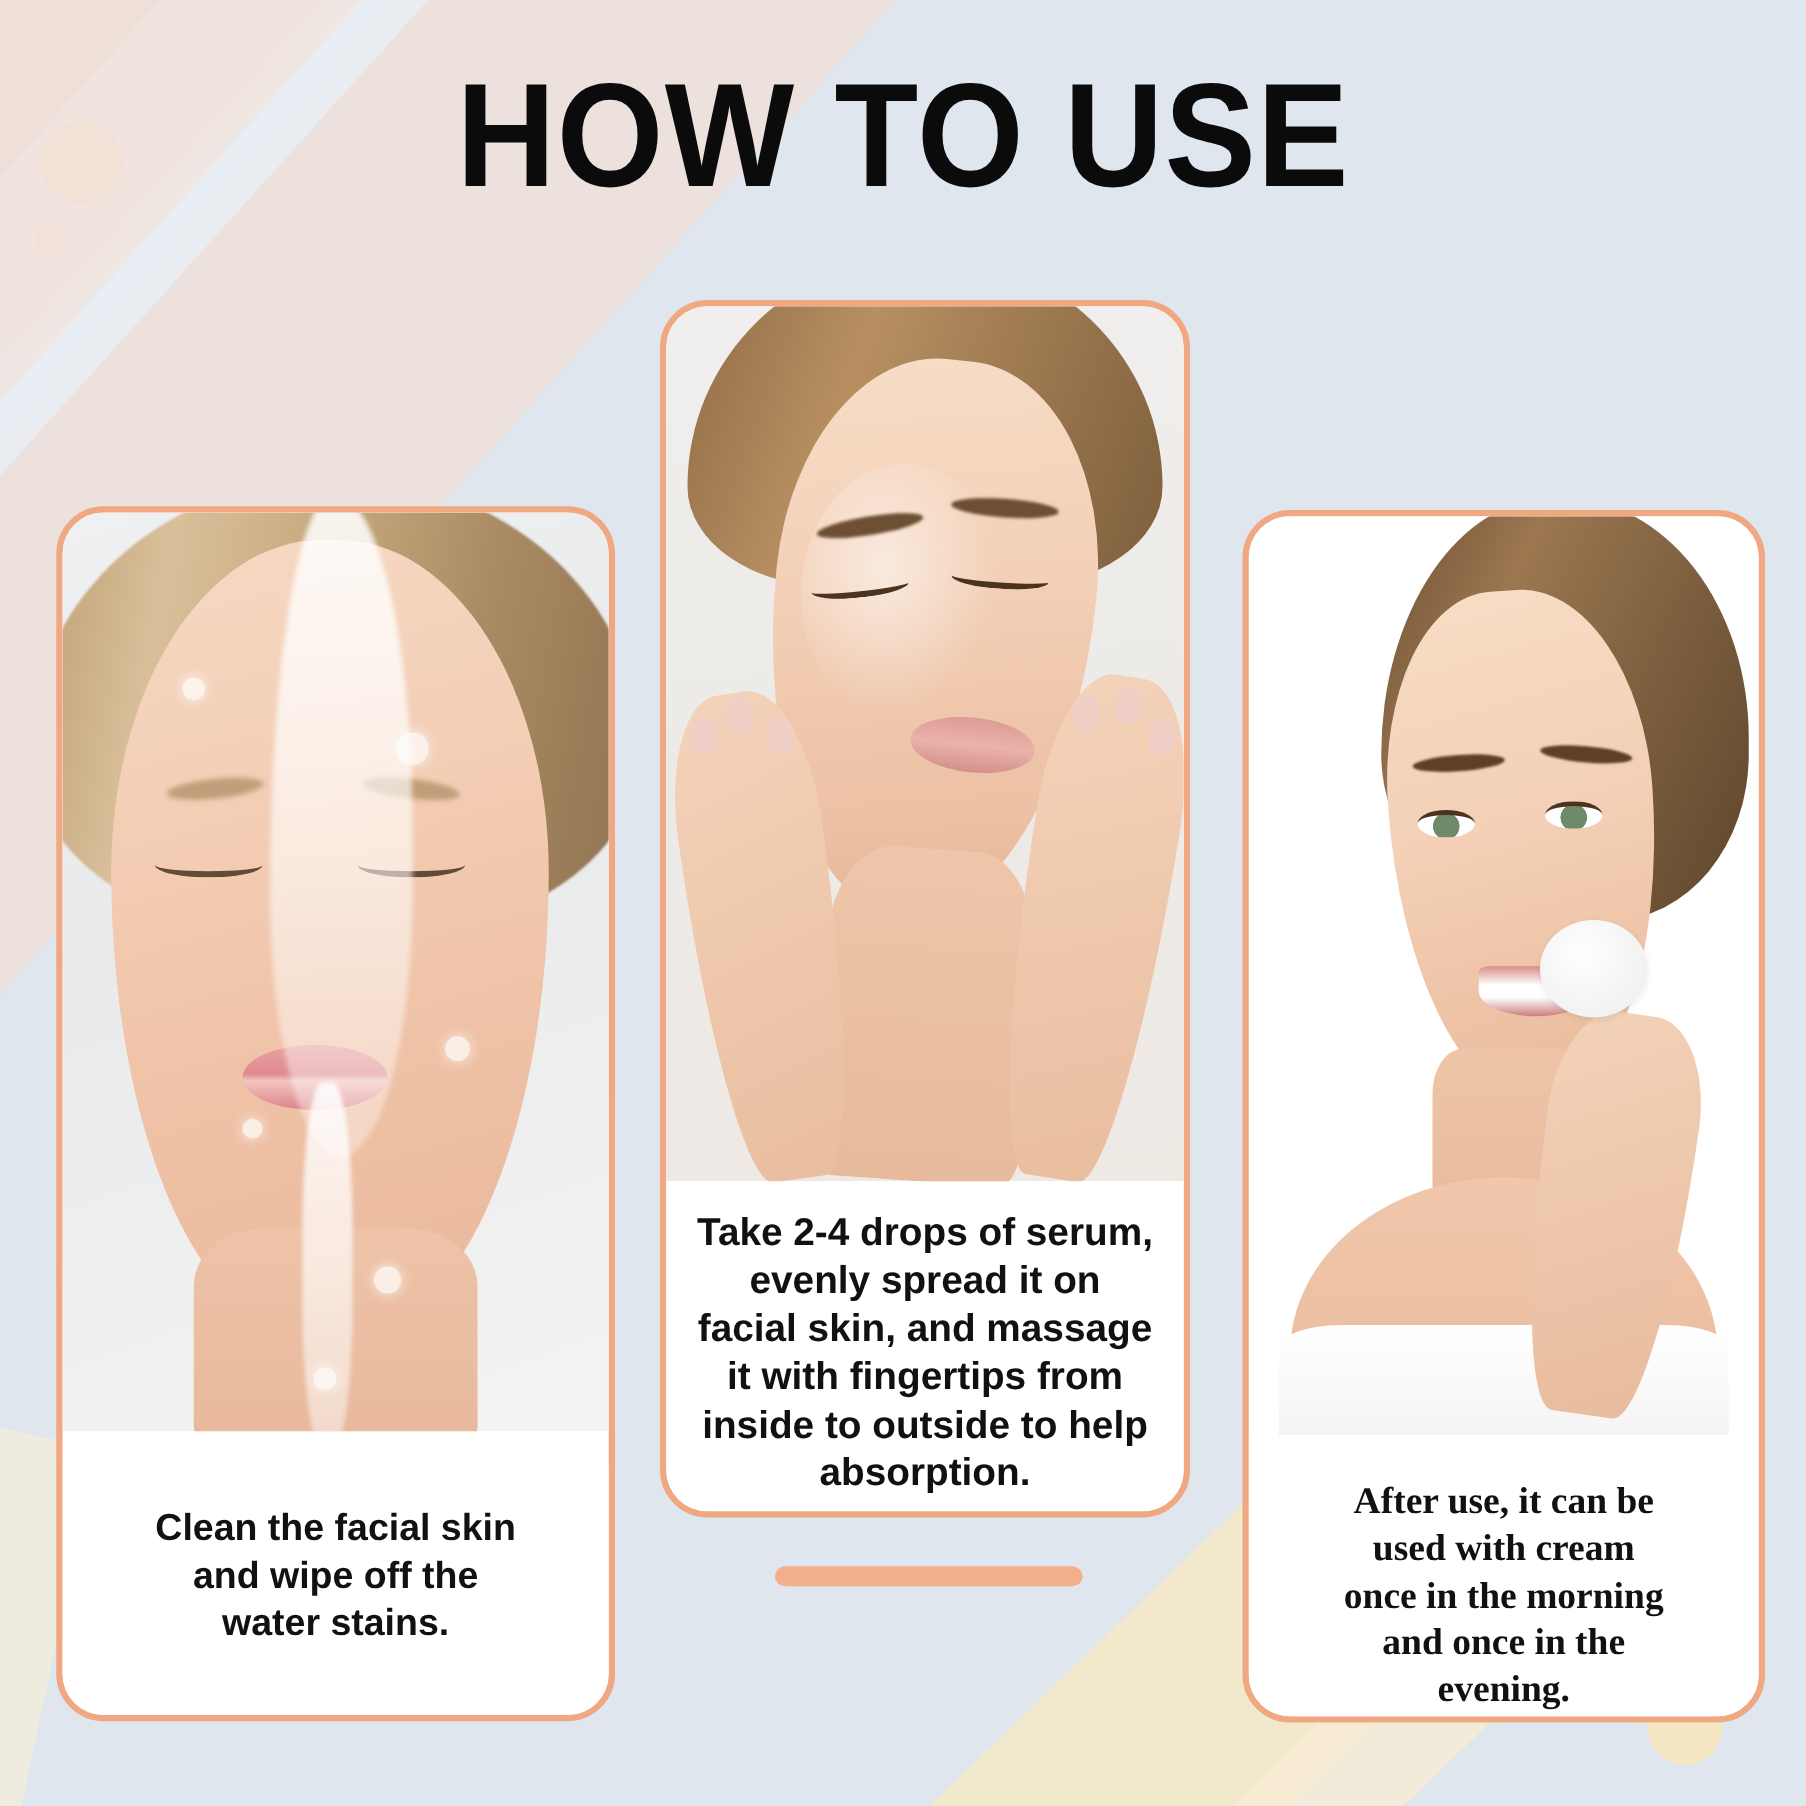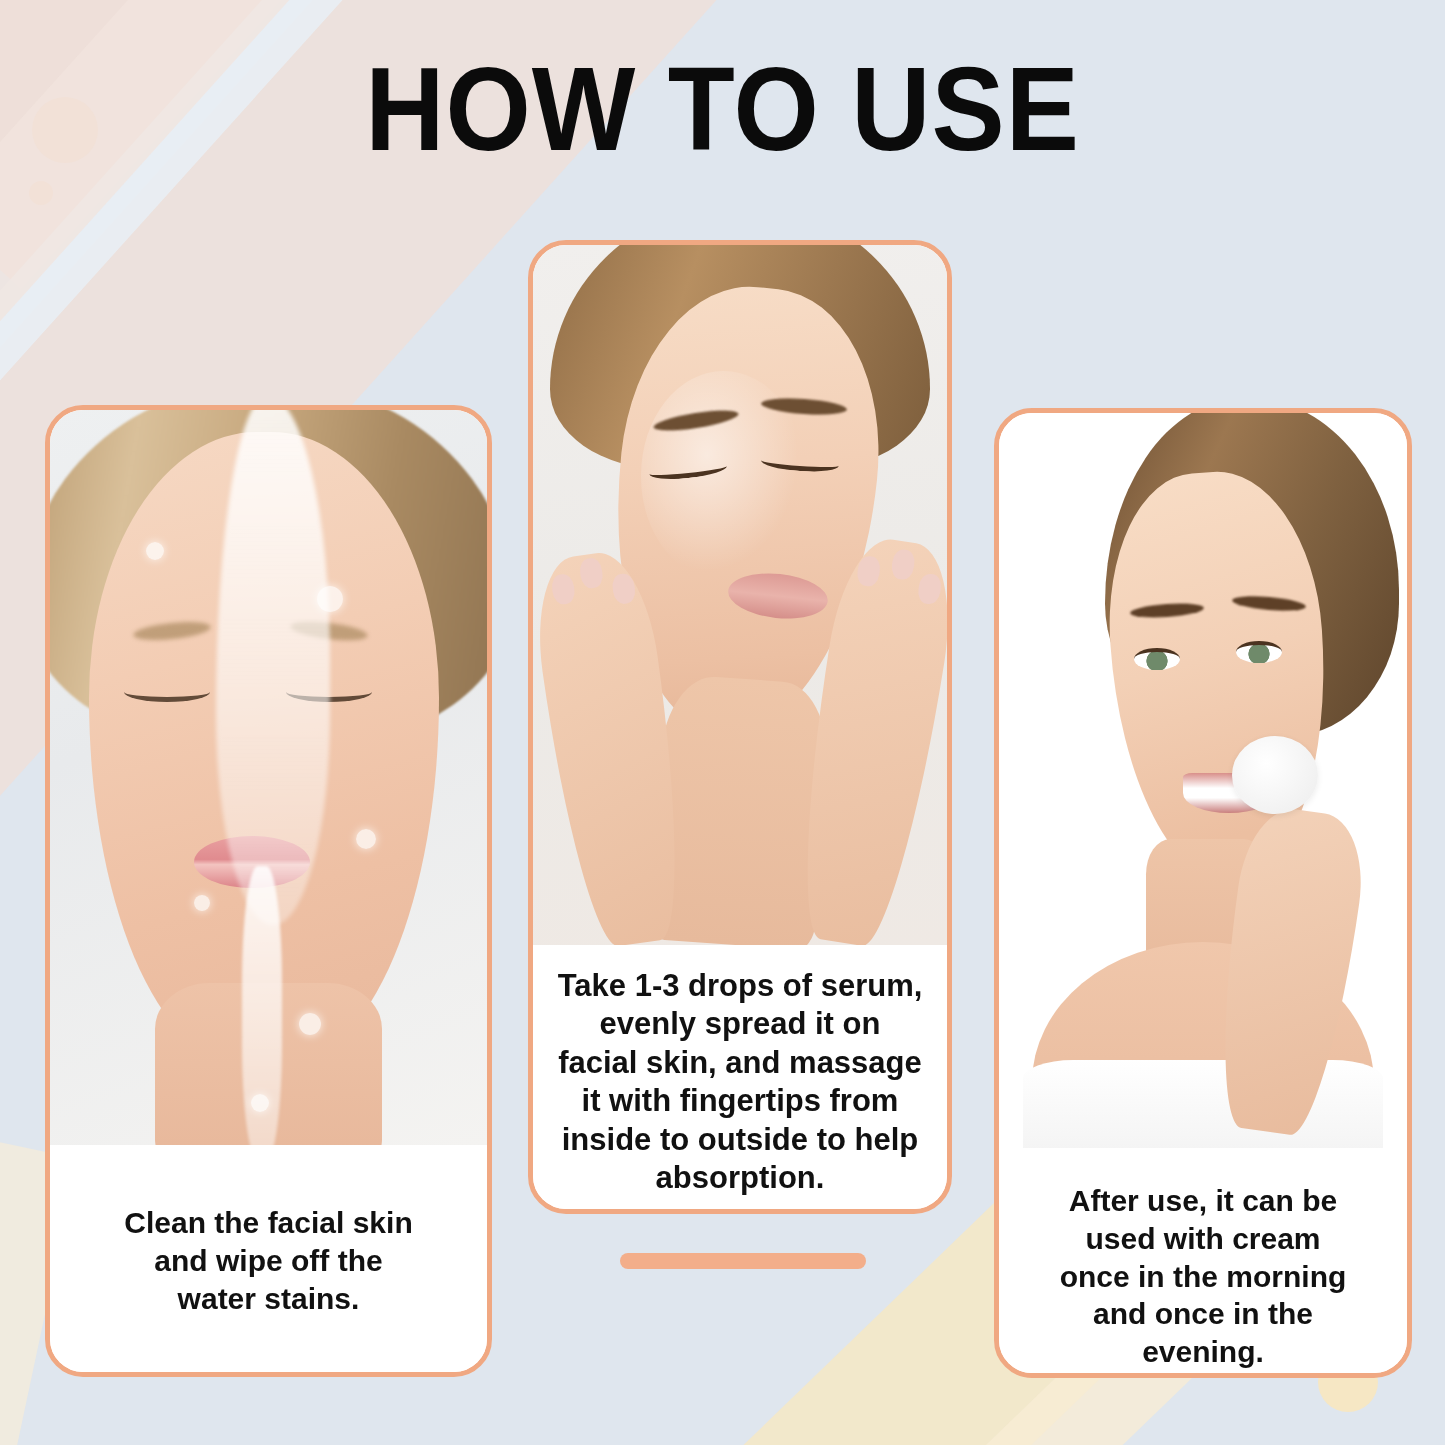--- a/index.html
+++ b/index.html
@@ -150,21 +150,21 @@
   .caption{
     flex:1;
     background:#ffffff;
     display:flex;
     align-items:flex-start;
     justify-content:center;
     padding:30px 18px 10px;
     text-align:center;
   }
   .card-2 .caption{ padding-top:22px; }
-  .card-3 .caption{ padding-top:34px; }
+  .card-3 .caption{ padding-top:34px;font-family:Liberation Serif, serif; }
   .caption p{
     font-size:30px;
     font-weight:700;
     line-height:1.26;
     color:#111111;
     white-space:pre-line;
   }
   .card-2 .caption p{ font-size:31px; line-height:1.24; }
   .card-3 .caption p{ font-size:30px; line-height:1.26; }
 
@@ -412,21 +412,21 @@
           <div class="nail" style="left:70%;top:6%;"></div>
         </div>
         <div class="hand hand-r">
           <div class="nail" style="left:14%;top:5%;"></div>
           <div class="nail" style="left:42%;top:2%;"></div>
           <div class="nail" style="left:68%;top:7%;"></div>
         </div>
       </div>
     </div>
     <div class="caption">
-      <p>Take 1-3 drops of serum,
+      <p>Take 2-4 drops of serum,
 evenly spread it on
 facial skin, and massage
 it with fingertips from
 inside to outside to help
 absorption.</p>
     </div>
   </div>
 
   <div class="card card-3">
     <div class="photo">

